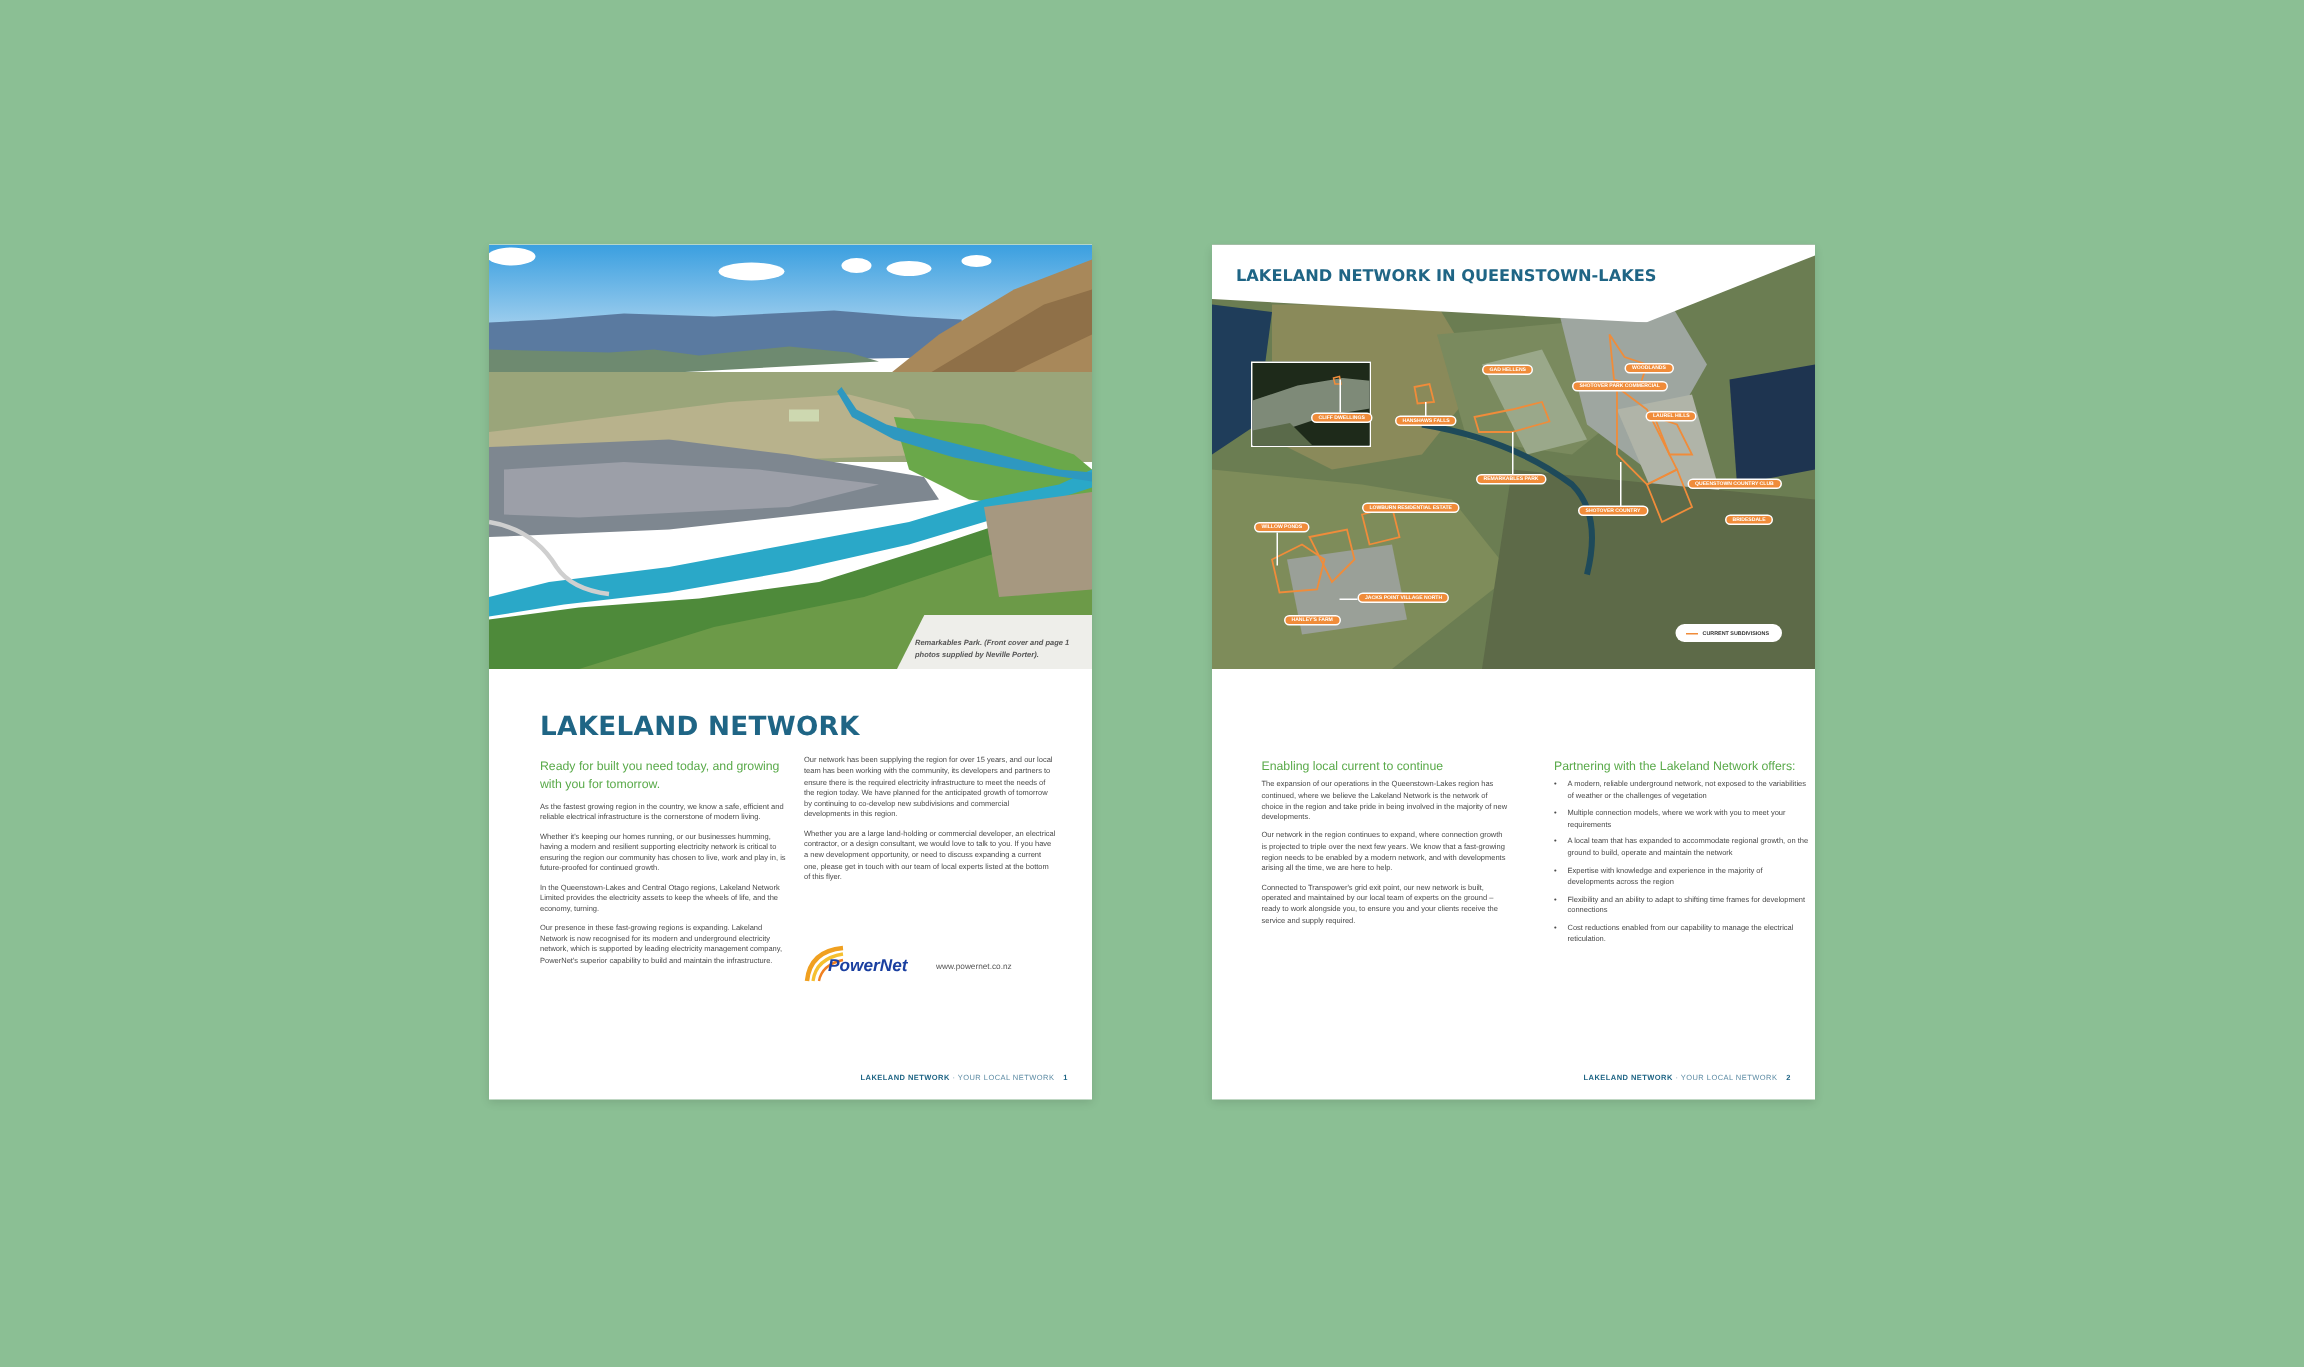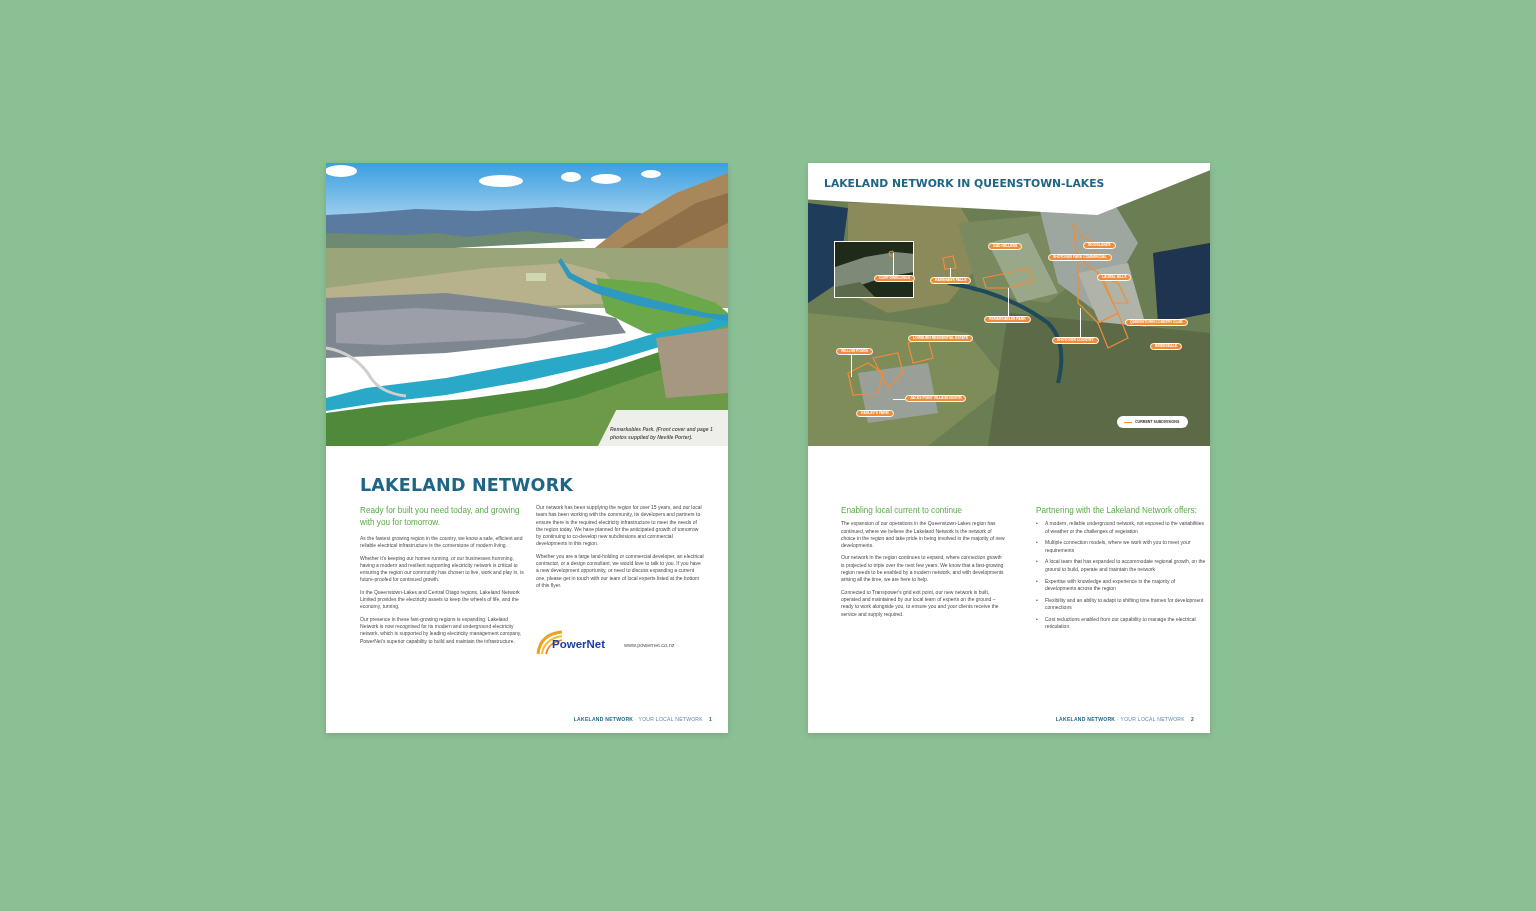--- a/index.html
+++ b/index.html
@@ -42,21 +42,21 @@
   .body-text { font-size: 5px; line-height: 7.3px; color: #4a4a4a; }
   .body-text p { margin-bottom: 5px; }
 
   .col { position: absolute; }
   .p1-col1 { left: 34px; top: 372px; width: 165px; }
   .p1-col2 { left: 210px; top: 341px; width: 168px; }
 
   .logo { position: absolute; left: 208px; top: 465px; width: 90px; height: 30px; }
   .logo-text {
     position: absolute; left: 18px; top: 10px;
-    font-size: 11.5px; font-weight: bold; color: #1a3fa0;
+    font-size: 11.5px; font-weight: bold; font-style: italic; color: #1a3fa0;
   }
   .website { position: absolute; left: 298px; top: 479px; font-size: 5.5px; color: #555; }
 
   .footer {
     position: absolute; bottom: 11px; right: 16px;
     font-size: 5px; letter-spacing: 0.3px; color: #5b8aa3;
   }
   .footer b { color: #1f6585; }
   .footer .pg { margin-left: 6px; color: #1f6585; font-weight: bold; }
 

